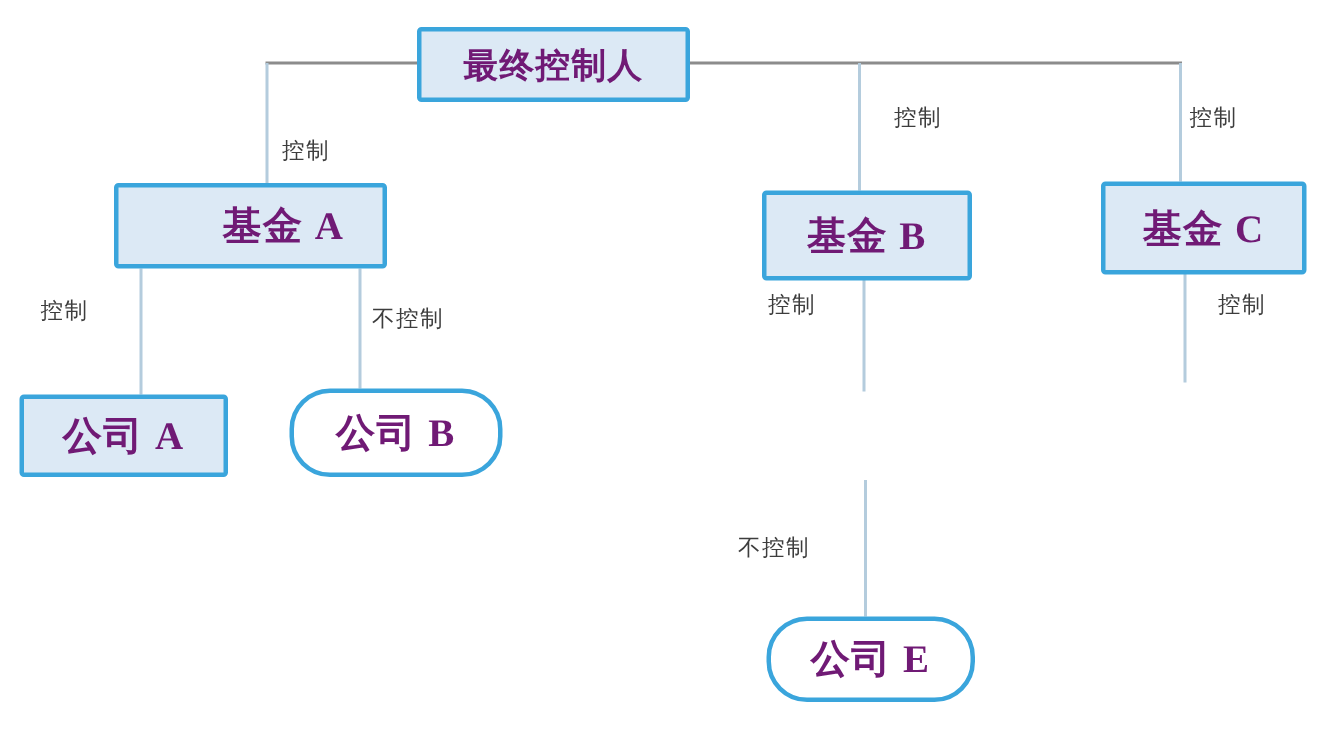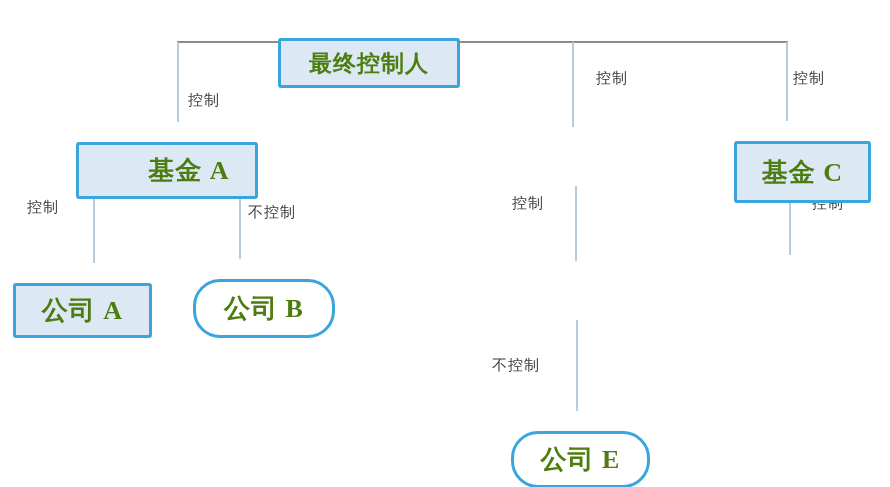--- a/index.html
+++ b/index.html
@@ -18,24 +18,23 @@
   .node {
     position: absolute;
     box-sizing: border-box;
     border: 3px solid #3aa5dc;
     border-radius: 3px;
     display: flex;
     align-items: center;
     justify-content: center;
     font-size: 26px;
     font-weight: 600;
-    color: #4d7c0f;
+    color: #701a75;
     letter-spacing: 1px;
     white-space: nowrap;
-    margin-top: 20px;
   }
   .node.blue  { background: #dce9f5; }
   .node.white { background: #ffffff; border-radius: 27px; }
   .node.root  { font-size: 23px; }
   .hline {
     position: absolute;
     height: 2px;
     background: #8c8c8c;
   }
   .vline {
@@ -78,20 +77,23 @@
   <div class="edge-label" style="left:492px; top:356px;">不控制</div>
 
   <div class="node blue root" style="left:278px; top:18px; width:182px; height:50px;">
     <span>最终控制人</span>
   </div>
 
   <div class="node blue" style="left:76px; top:122px; width:182px; height:57px;padding-left:44px;">
     <span>基金 A</span>
   </div>
 
+  <div class="node blue" style="left:508px; top:127px; width:140px; height:60px;">
+    <span>基金 B</span>
+  </div>
 
   <div class="node blue" style="left:734px; top:121px; width:137px; height:62px;justify-content:center;">
     <span>基金 C</span>
   </div>
 
   <div class="node blue" style="left:13px; top:263px; width:139px; height:55px;">
     <span>公司 A</span>
   </div>
 
   <div class="node white" style="left:193px; top:259px; width:142px; height:59px;">

